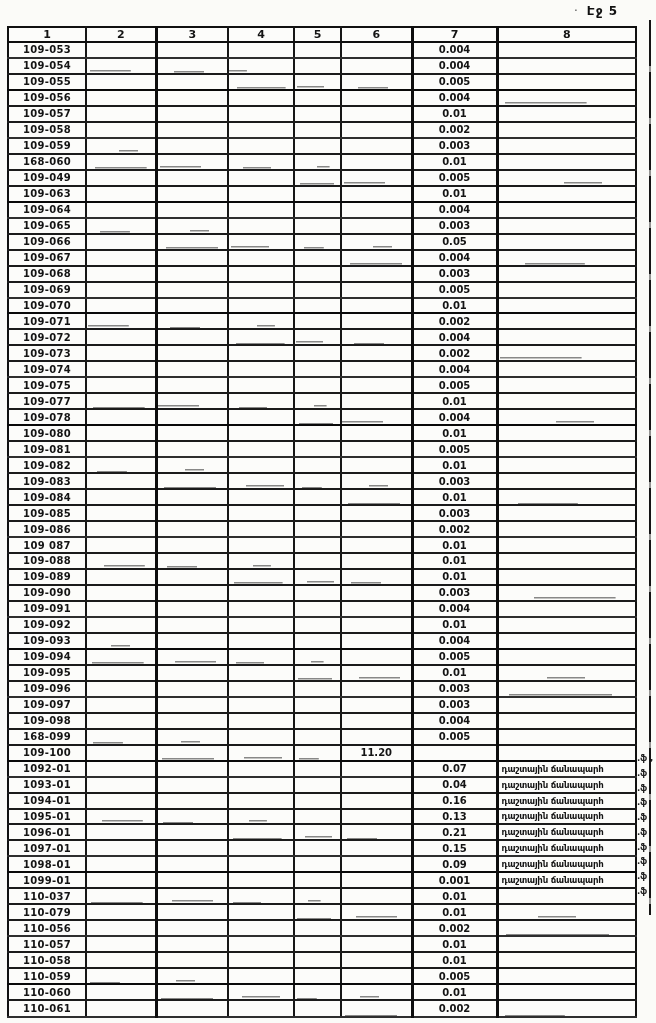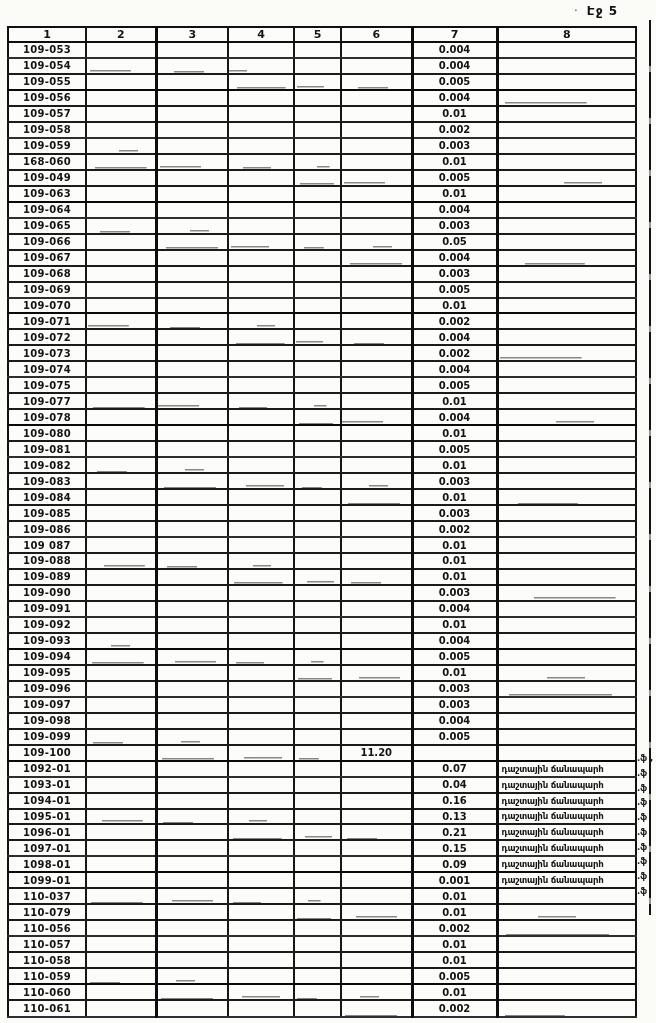--- a/index.html
+++ b/index.html
@@ -500,21 +500,21 @@
         <td class="c1">109-098</td>
         <td class="c2 bL2"></td>
         <td class="c3 bL3"></td>
         <td class="c4 bL2"></td>
         <td class="c5 bL2"></td>
         <td class="c6 bL2"></td>
         <td class="c7 bL3">0.004</td>
         <td class="c8 bL3"></td>
       </tr>
       <tr>
-        <td class="c1">109-099</td>
+        <td class="c1">168-099</td>
         <td class="c2 bL2" style="background-image: linear-gradient(rgba(40, 40, 40, 0.55), rgba(40, 40, 40, 0.55)); background-repeat: no-repeat; background-size: 44% 1.5px; background-position: 17% 100%;"></td>
         <td class="c3 bL3" style="background-image: linear-gradient(rgba(40, 40, 40, 0.55), rgba(40, 40, 40, 0.55)); background-repeat: no-repeat; background-size: 28% 1.5px; background-position: 46% 88%;"></td>
         <td class="c4 bL2"></td>
         <td class="c5 bL2"></td>
         <td class="c6 bL2"></td>
         <td class="c7 bL3">0.005</td>
         <td class="c8 bL3"></td>
       </tr>
       <tr>
         <td class="c1">109-100</td>

